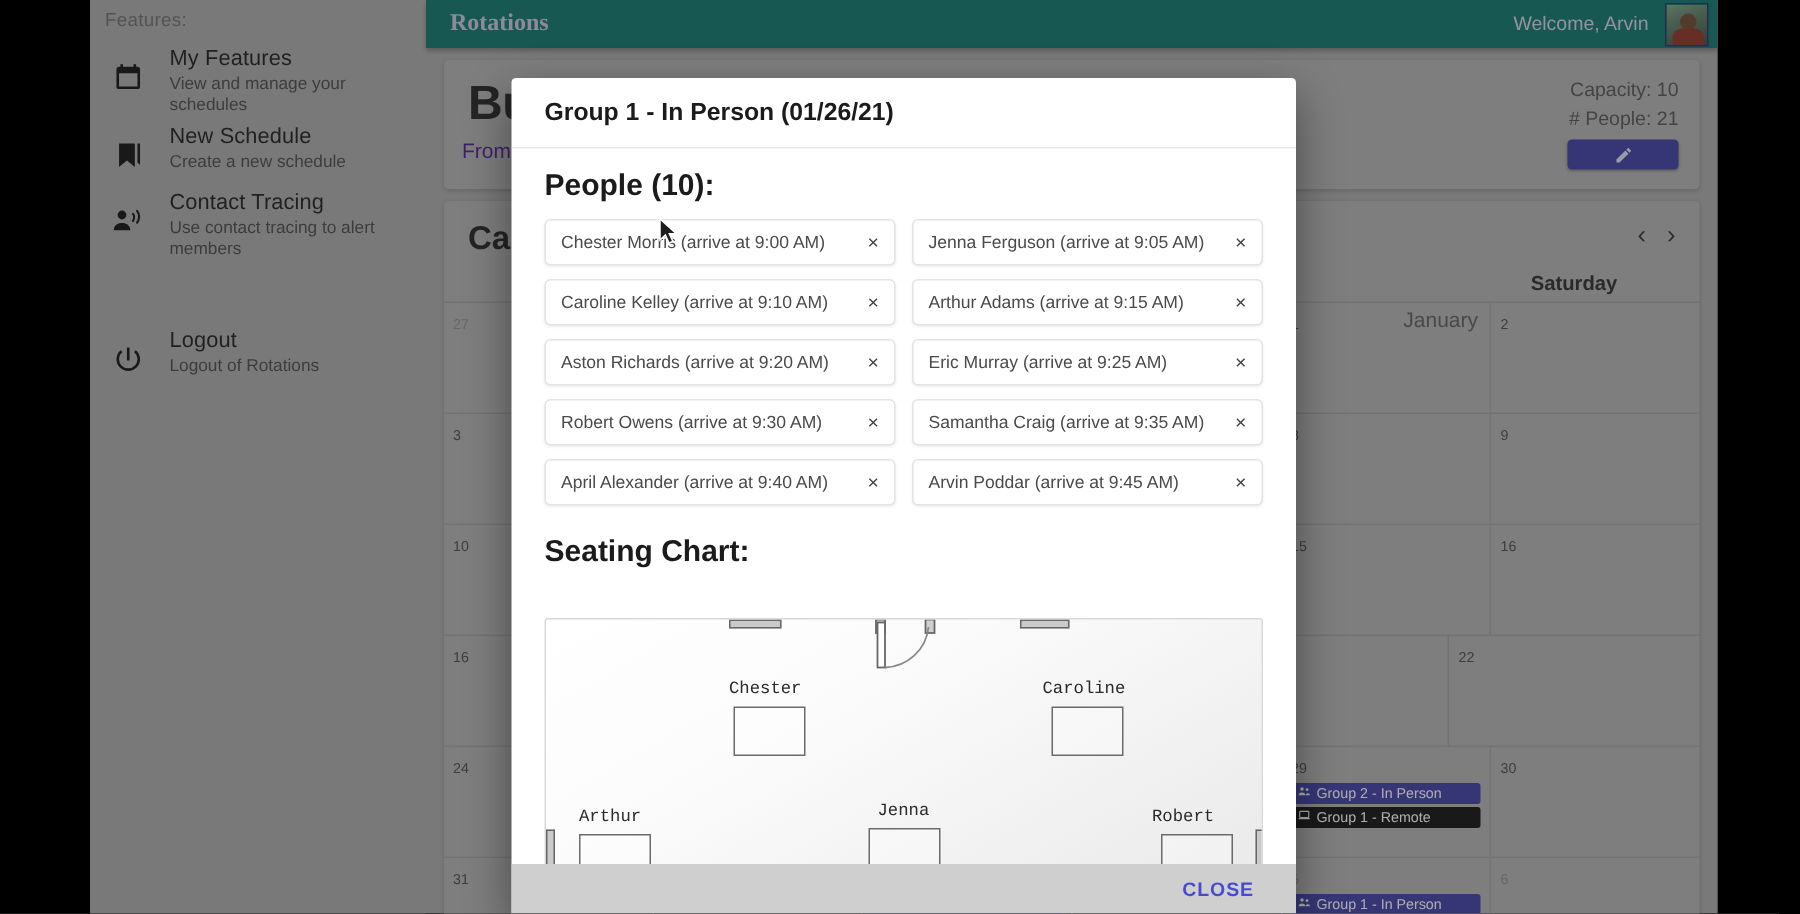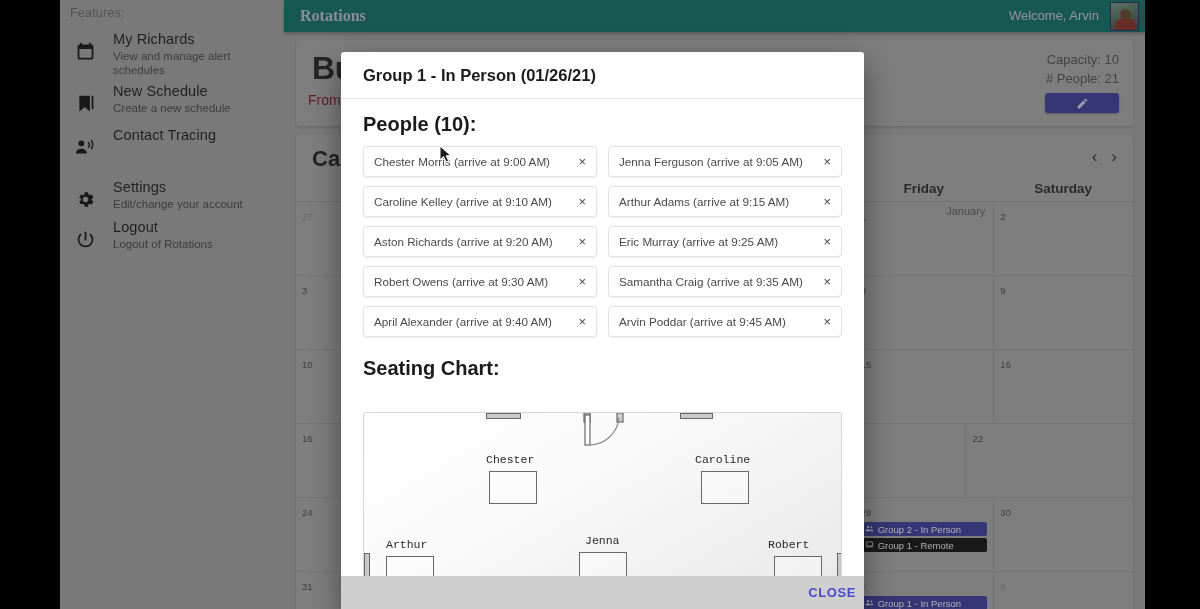--- a/index.html
+++ b/index.html
@@ -96,21 +96,21 @@
     box-shadow: 0 1px 3px rgba(0,0,0,.18);
   }
   #card-info { left: 12px; top: 8px; width: 837px; height: 86px; }
   #info-title {
     position: absolute; left: 16px; top: 10px;
     font-size: 32px; font-weight: bold; color: #222; letter-spacing: -.3px;
     white-space: nowrap;
   }
   #info-sub {
     position: absolute; left: 12px; top: 52px;
-    font-size: 14px; color: #7f1d1d; white-space: nowrap;
+    font-size: 14px; color: #4c1d95; white-space: nowrap;
   }
   #cap-box { position: absolute; right: 14px; top: 10px; text-align: right; }
   #cap-box div { font-size: 13px; color: #555; line-height: 19px; }
   #edit-btn {
     margin-top: 5px; width: 74px; height: 20px;
     background: #3f3fa8; border-radius: 3px;
     display: flex; align-items: center; justify-content: center;
     cursor: pointer; box-shadow: 0 1px 2px rgba(0,0,0,.3);
   }
   #edit-btn svg { fill: #e2e2f4; }
@@ -136,21 +136,21 @@
   .cal-week { display: flex; height: 74px; border-bottom: 1px solid #a2a2a2; }
   .cal-cell {
     flex: 1; border-right: 1px solid #a2a2a2;
     position: relative; padding: 4px 4px 0 6px;
   }
   .cal-cell:last-child { border-right: none; }
   .daynum { font-size: 9.5px; color: #4b4b4b; }
   .daynum.muted { color: #8d8d8d; }
   .monthlabel {
     position: absolute; right: 8px; top: 3px;
-    font-size: 11px; color: #5e5e5e;
+    font-size: 14px; color: #5e5e5e;
   }
   .today-ring {
     display: inline-flex; align-items: center; justify-content: center;
     width: 17px; height: 17px; margin-left: -3px;
     border: 1.5px solid #2f5fa8; border-radius: 50%;
     color: #2f5fa8; font-size: 9.5px; font-weight: bold;
   }
   .ev {
     display: flex; align-items: center; gap: 4px;
     height: 14px; margin: 2px 2px 0 0; padding: 0 4px;
@@ -227,21 +227,21 @@
   }
   .window-side {
     position: absolute; width: 6px;
     background: #cacaca; border: 1.2px solid #666;
   }
   #modal-foot {
     position: absolute; left: 0; bottom: 0;
     width: 523px; height: 33px;
     background: #cfcfcf;
     display: flex; align-items: center; justify-content: flex-end;
-    padding-right: 8px;
+    padding-right: 28px;
   }
   #close-btn {
     font-size: 13px; font-weight: bold; color: #4a4ad0;
     letter-spacing: .6px; cursor: pointer;
   }
   
   #cursor { position: absolute; left: 379px; top: 145px; }
 </style>
 </head>
 <body>
@@ -251,22 +251,22 @@
 
     <div id="sidebar">
       <div class="features-label">Features:</div>
 
       <div class="nav-item" style="top:32px">
         <span class="nav-ico">
           <svg width="21" height="21" viewBox="0 0 24 24">
               <path d="M19 4h-1V2h-2v2H8V2H6v2H5a2 2 0 0 0-2 2v13a2 2 0 0 0 2 2h14a2 2 0 0 0 2-2V6a2 2 0 0 0-2-2zm0 15H5V9h14v10z"></path>
             </svg>
         </span>
-        <span class="nav-title">My Richards</span>
-        <span class="nav-sub">View and manage alert schedules</span>
+        <span class="nav-title">My Features</span>
+        <span class="nav-sub">View and manage your schedules</span>
       </div>
 
       <div class="nav-item" style="top:84px">
         <span class="nav-ico">
           <svg width="21" height="21" viewBox="0 0 24 24">
               <path d="M16 3H5v18l6-5 6 5V3h-1zm3 0v14.6l2 1.7V3h-2z"></path>
             </svg>
         </span>
         <span class="nav-title">New Schedule</span>
         <span class="nav-sub">Create a new schedule</span>
@@ -275,31 +275,23 @@
       <div class="nav-item" style="top:128px">
         <span class="nav-ico">
           <svg width="22" height="22" viewBox="0 0 24 24">
             <circle cx="8" cy="8" r="3.2"></circle>
             <path d="M2 19c0-3.3 2.7-5.2 6-5.2s6 1.9 6 5.2H2z"></path>
             <path d="M16 7.2c1 1.3 1 3.6 0 5" stroke="#111" stroke-width="1.6" fill="none" stroke-linecap="round"></path>
             <path d="M19 5c1.9 2.2 1.9 6.3 0 8.6" stroke="#111" stroke-width="1.6" fill="none" stroke-linecap="round"></path>
           </svg>
         </span>
         <span class="nav-title">Contact Tracing</span>
-      </div>
-
-      <div class="nav-item" style="top:180px">
-        <span class="nav-ico">
-          <svg width="21" height="21" viewBox="0 0 24 24">
-              <path d="M19.1 12.9a7.6 7.6 0 0 0 0-1.8l2-1.5-2-3.4-2.3.9a7 7 0 0 0-1.6-.9l-.3-2.4h-3.9l-.3 2.4c-.6.2-1.1.5-1.6.9l-2.3-.9-2 3.4 2 1.5a7.6 7.6 0 0 0 0 1.8l-2 1.5 2 3.4 2.3-.9c.5.4 1 .7 1.6.9l.3 2.4h3.9l.3-2.4c.6-.2 1.1-.5 1.6-.9l2.3.9 2-3.4-2-1.5zM12 15.2A3.2 3.2 0 1 1 12 8.8a3.2 3.2 0 0 1 0 6.4z"></path>
-            </svg>
-        </span>
-        <span class="nav-title">Settings</span>
-        <span class="nav-sub">Edit/change your account</span>
-      </div>
+        <span class="nav-sub">Use contact tracing to alert members</span>
+      </div>
+
 
       <div class="nav-item" style="top:220px">
         <span class="nav-ico">
           <svg width="21" height="21" viewBox="0 0 24 24">
               <path d="M13 3h-2v10h2V3zm4.8 2.1-1.4 1.4A7 7 0 1 1 7.6 6.5L6.2 5.1a9 9 0 1 0 11.6 0z"></path>
             </svg>
         </span>
         <span class="nav-title">Logout</span>
         <span class="nav-sub">Logout of Rotations</span>
       </div>
@@ -335,21 +327,20 @@
         <div id="cal-nav">
           <span>‹</span>
           <span>›</span>
         </div>
         <div id="cal-grid">
             <div class="cal-headrow">
               <div></div>
               <div></div>
               <div></div>
               <div></div>
-              <div>Friday</div>
               <div>Saturday</div>
             </div>
             <div class="cal-week">
               <div class="cal-cell"><span class="daynum muted">27</span></div>
               <div class="cal-cell"><span class="daynum muted">28</span></div>
               <div class="cal-cell"><span class="daynum muted">29</span></div>
               <div class="cal-cell"><span class="daynum muted">30</span></div>
               <div class="cal-cell"><span class="daynum">1</span><span class="monthlabel">January</span></div>
               <div class="cal-cell"><span class="daynum">2</span></div>
             </div>

